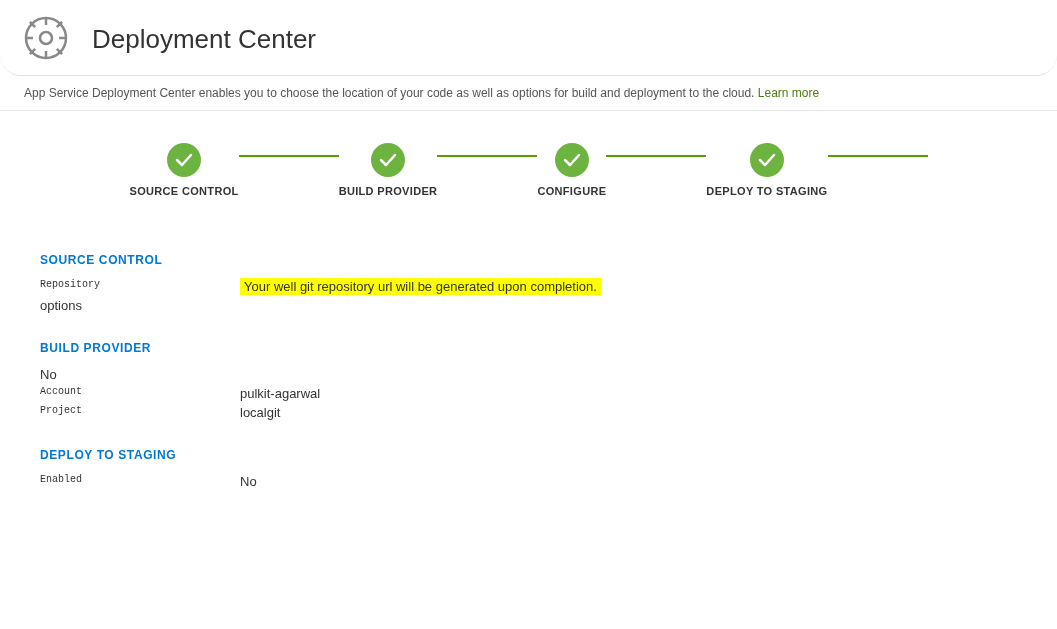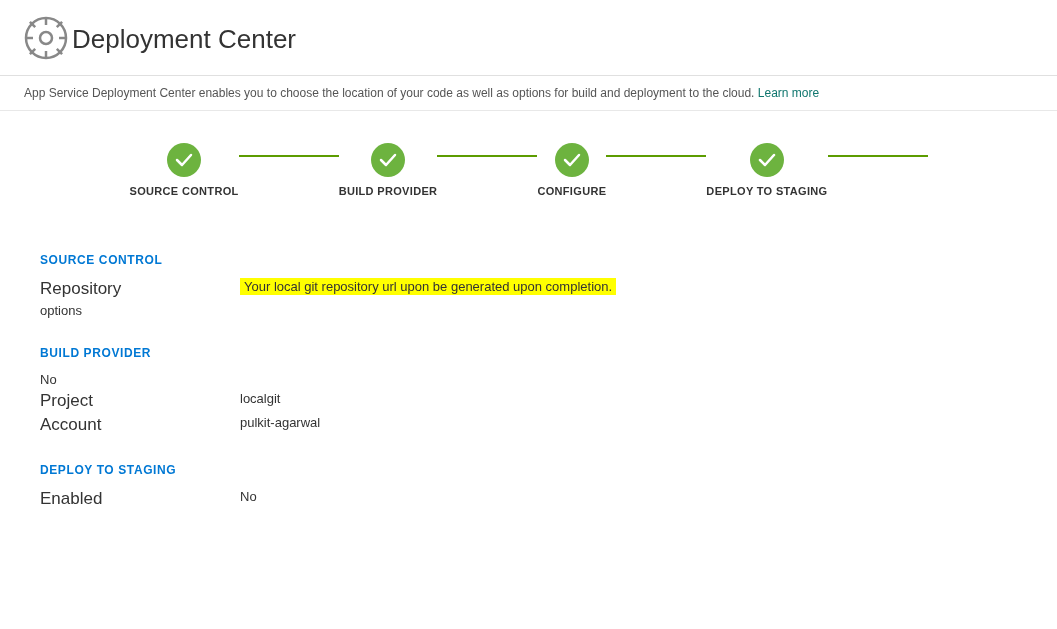--- a/index.html
+++ b/index.html
@@ -8,21 +8,22 @@
       font-size: 13px;
       color: #333;
       background: #fff;
     }
 
     .header {
       padding: 16px 24px 12px 24px;
       border-bottom: 1px solid #e0e0e0;
       display: flex;
       align-items: center;
-      gap: 4px;
+      gap: 24px;
+      border-radius: 21px;
     }
 
     .header-icon {
       width: 44px;
       height: 44px;
       color: #888;
     }
 
     .header-title {
       font-size: 26px;
@@ -31,21 +32,21 @@
     }
 
     .subtitle {
       padding: 10px 24px;
       font-size: 12px;
       color: #555;
       border-bottom: 1px solid #e8e8e8;
     }
 
     .subtitle a {
-      color: #0f766e;
+      color: #4d7c0f;
       text-decoration: none;
     }
 
     .wizard-steps {
       display: flex;
       justify-content: center;
       align-items: center;
       padding: 32px 20px 28px 20px;
       gap: 0;
     }
@@ -105,21 +106,22 @@
 
     .field-row {
       display: flex;
       margin-bottom: 4px;
     }
 
     .field-label {
       width: 200px;
       min-width: 200px;
       color: #333;
-      font-size: 17px;
+      font-size: 10px;
+      font-family: Liberation Mono, monospace;
     }
 
     .field-value {
       color: #333;
       font-size: 13px;
     }
 
     .highlight-yellow {
       background-color: #ffff00;
       padding: 1px 4px;
@@ -200,45 +202,45 @@
 
 </div>
 
 <div class="content">
 
   <div class="section-title">SOURCE CONTROL</div>
 
   <div class="field-row">
     <span class="field-label">Repository</span>
     <span class="field-value">
-      <span class="highlight-yellow">Your local git repository url upon be generated upon completion.</span>
+      <span class="highlight-yellow">Your well git repository url will be generated upon completion.</span>
     </span>
   </div>
 
   <div class="field-row">
     <span class="field-value">options</span>
   </div>
 
   <div class="section-title" style="margin-top: 28px;">BUILD PROVIDER</div>
 
 
   <div class="field-row">
     <span class="field-value">No</span>
+  </div>
+
+  <div class="field-row">
+    <span class="field-label">Account</span>
+    <span class="field-value">pulkit-agarwal</span>
   </div>
 
   <div class="field-row">
     <span class="field-label">Project</span>
     <span class="field-value">localgit</span>
   </div>
 
-  <div class="field-row">
-    <span class="field-label">Account</span>
-    <span class="field-value">pulkit-agarwal</span>
-  </div>
-
 
   <div class="section-title" style="margin-top: 28px;">DEPLOY TO STAGING</div>
 
   <div class="field-row">
     <span class="field-label">Enabled</span>
     <span class="field-value">No</span>
   </div>
 
 </div>
 

